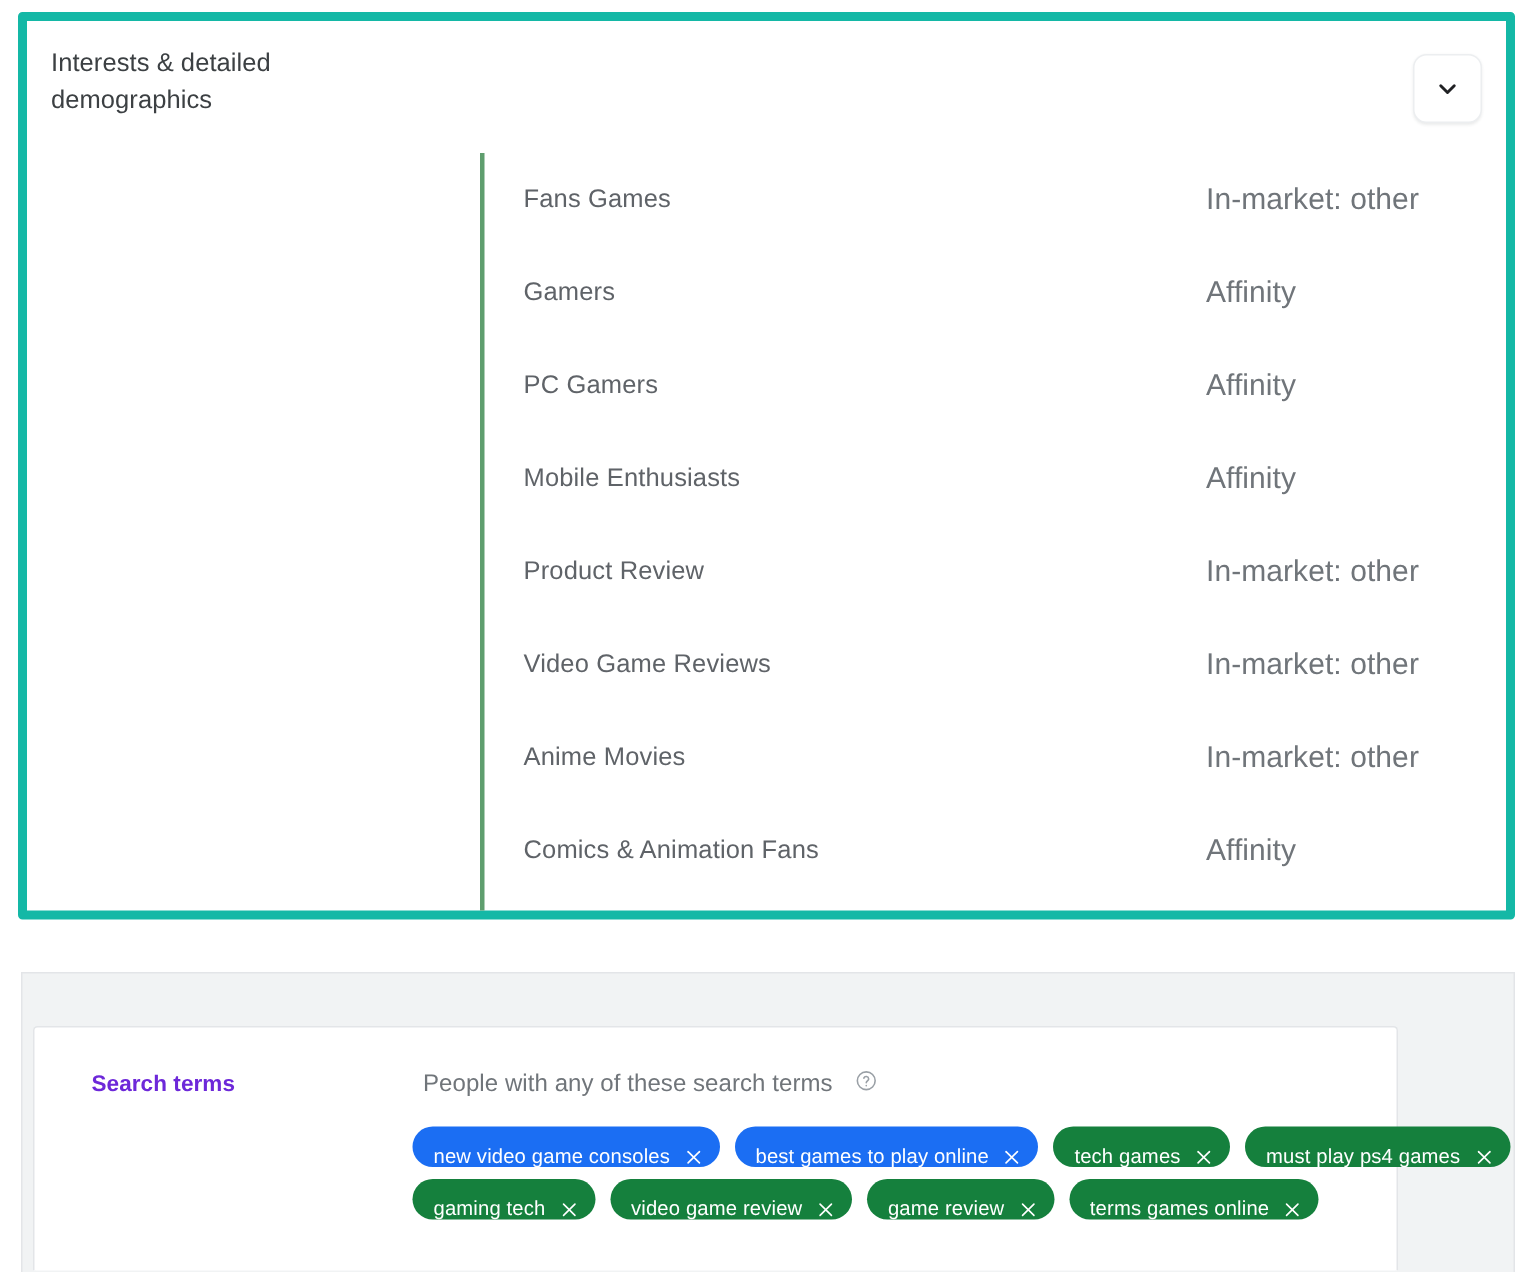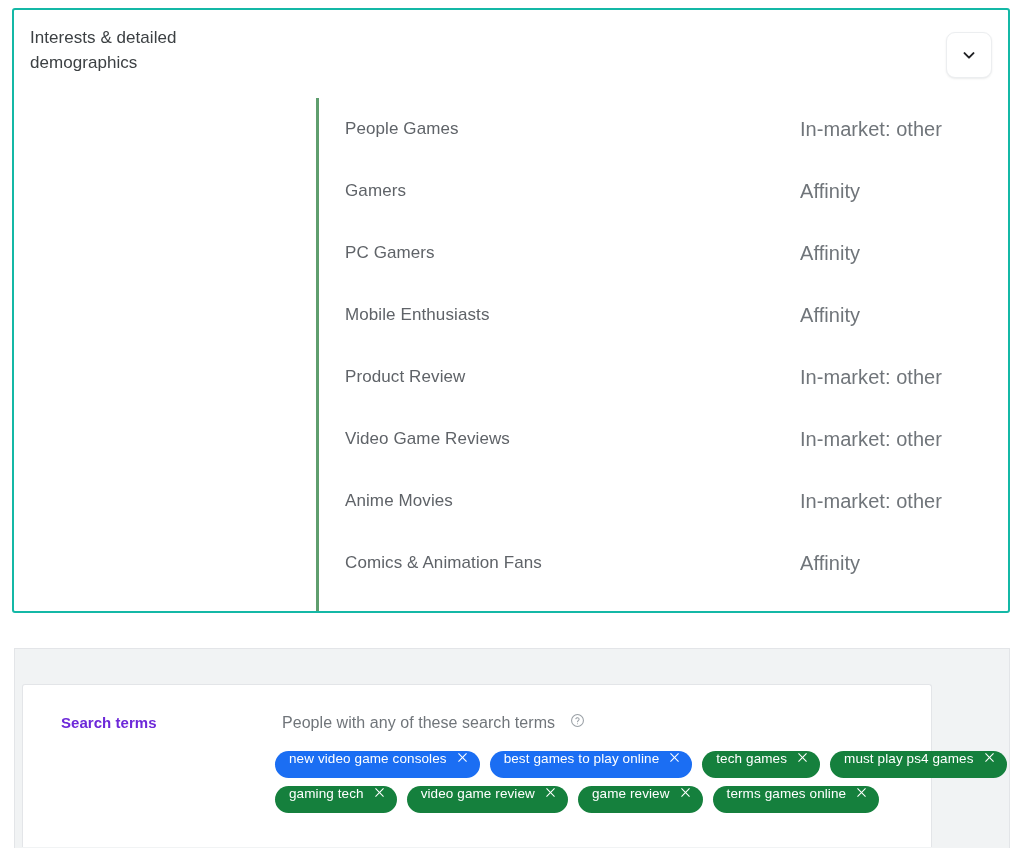--- a/index.html
+++ b/index.html
@@ -18,21 +18,21 @@
 
   
   .interests-card {
     position: absolute;
     left: 12px;
     top: 8px;
     width: 998px;
     height: 605px;
     box-sizing: border-box;
     background: #ffffff;
-    border: 2px solid #14b8a6;
+    border: 6px solid #14b8a6;
     border-radius: 3px;
   }
 
   .interests-left-label {
     position: absolute;
     left: 16px;
     top: 16px;
     width: 250px;
     font-size: 17px;
     line-height: 1.45;
@@ -173,21 +173,21 @@
   }
   .chips-row {
     display: flex;
     align-items: center;
     gap: 10px;
     margin-bottom: 8px;
     flex-wrap: nowrap;
   }
   .chip {
     display: inline-flex;
-    align-items: flex-start;
+    align-items: flex-end;
     height: 27px;
     padding: 0 11px 0 14px;
     border-radius: 14px;
     font-size: 13.5px;
     color: #ffffff;
     letter-spacing: 0.1px;
     white-space: nowrap;
     cursor: pointer;
     box-sizing: border-box;
   }
@@ -218,21 +218,21 @@
         <svg width="18" height="18" viewBox="0 0 24 24" fill="none" stroke="#202124" stroke-width="2.6" stroke-linecap="round" stroke-linejoin="round">
           <polyline points="6 9.5 12 15.5 18 9.5"></polyline>
         </svg>
       </span>
     </div>
   </div>
 
   <div class="interests-list">
 
     <div class="interest-row">
-      <div class="interest-name">People Games</div>
+      <div class="interest-name">Fans Games</div>
       <div class="interest-cat">In-market: other</div>
     </div>
 
     <div class="interest-row">
       <div class="interest-name">Gamers</div>
       <div class="interest-cat">Affinity</div>
     </div>
 
     <div class="interest-row">
       <div class="interest-name">PC Gamers</div>

